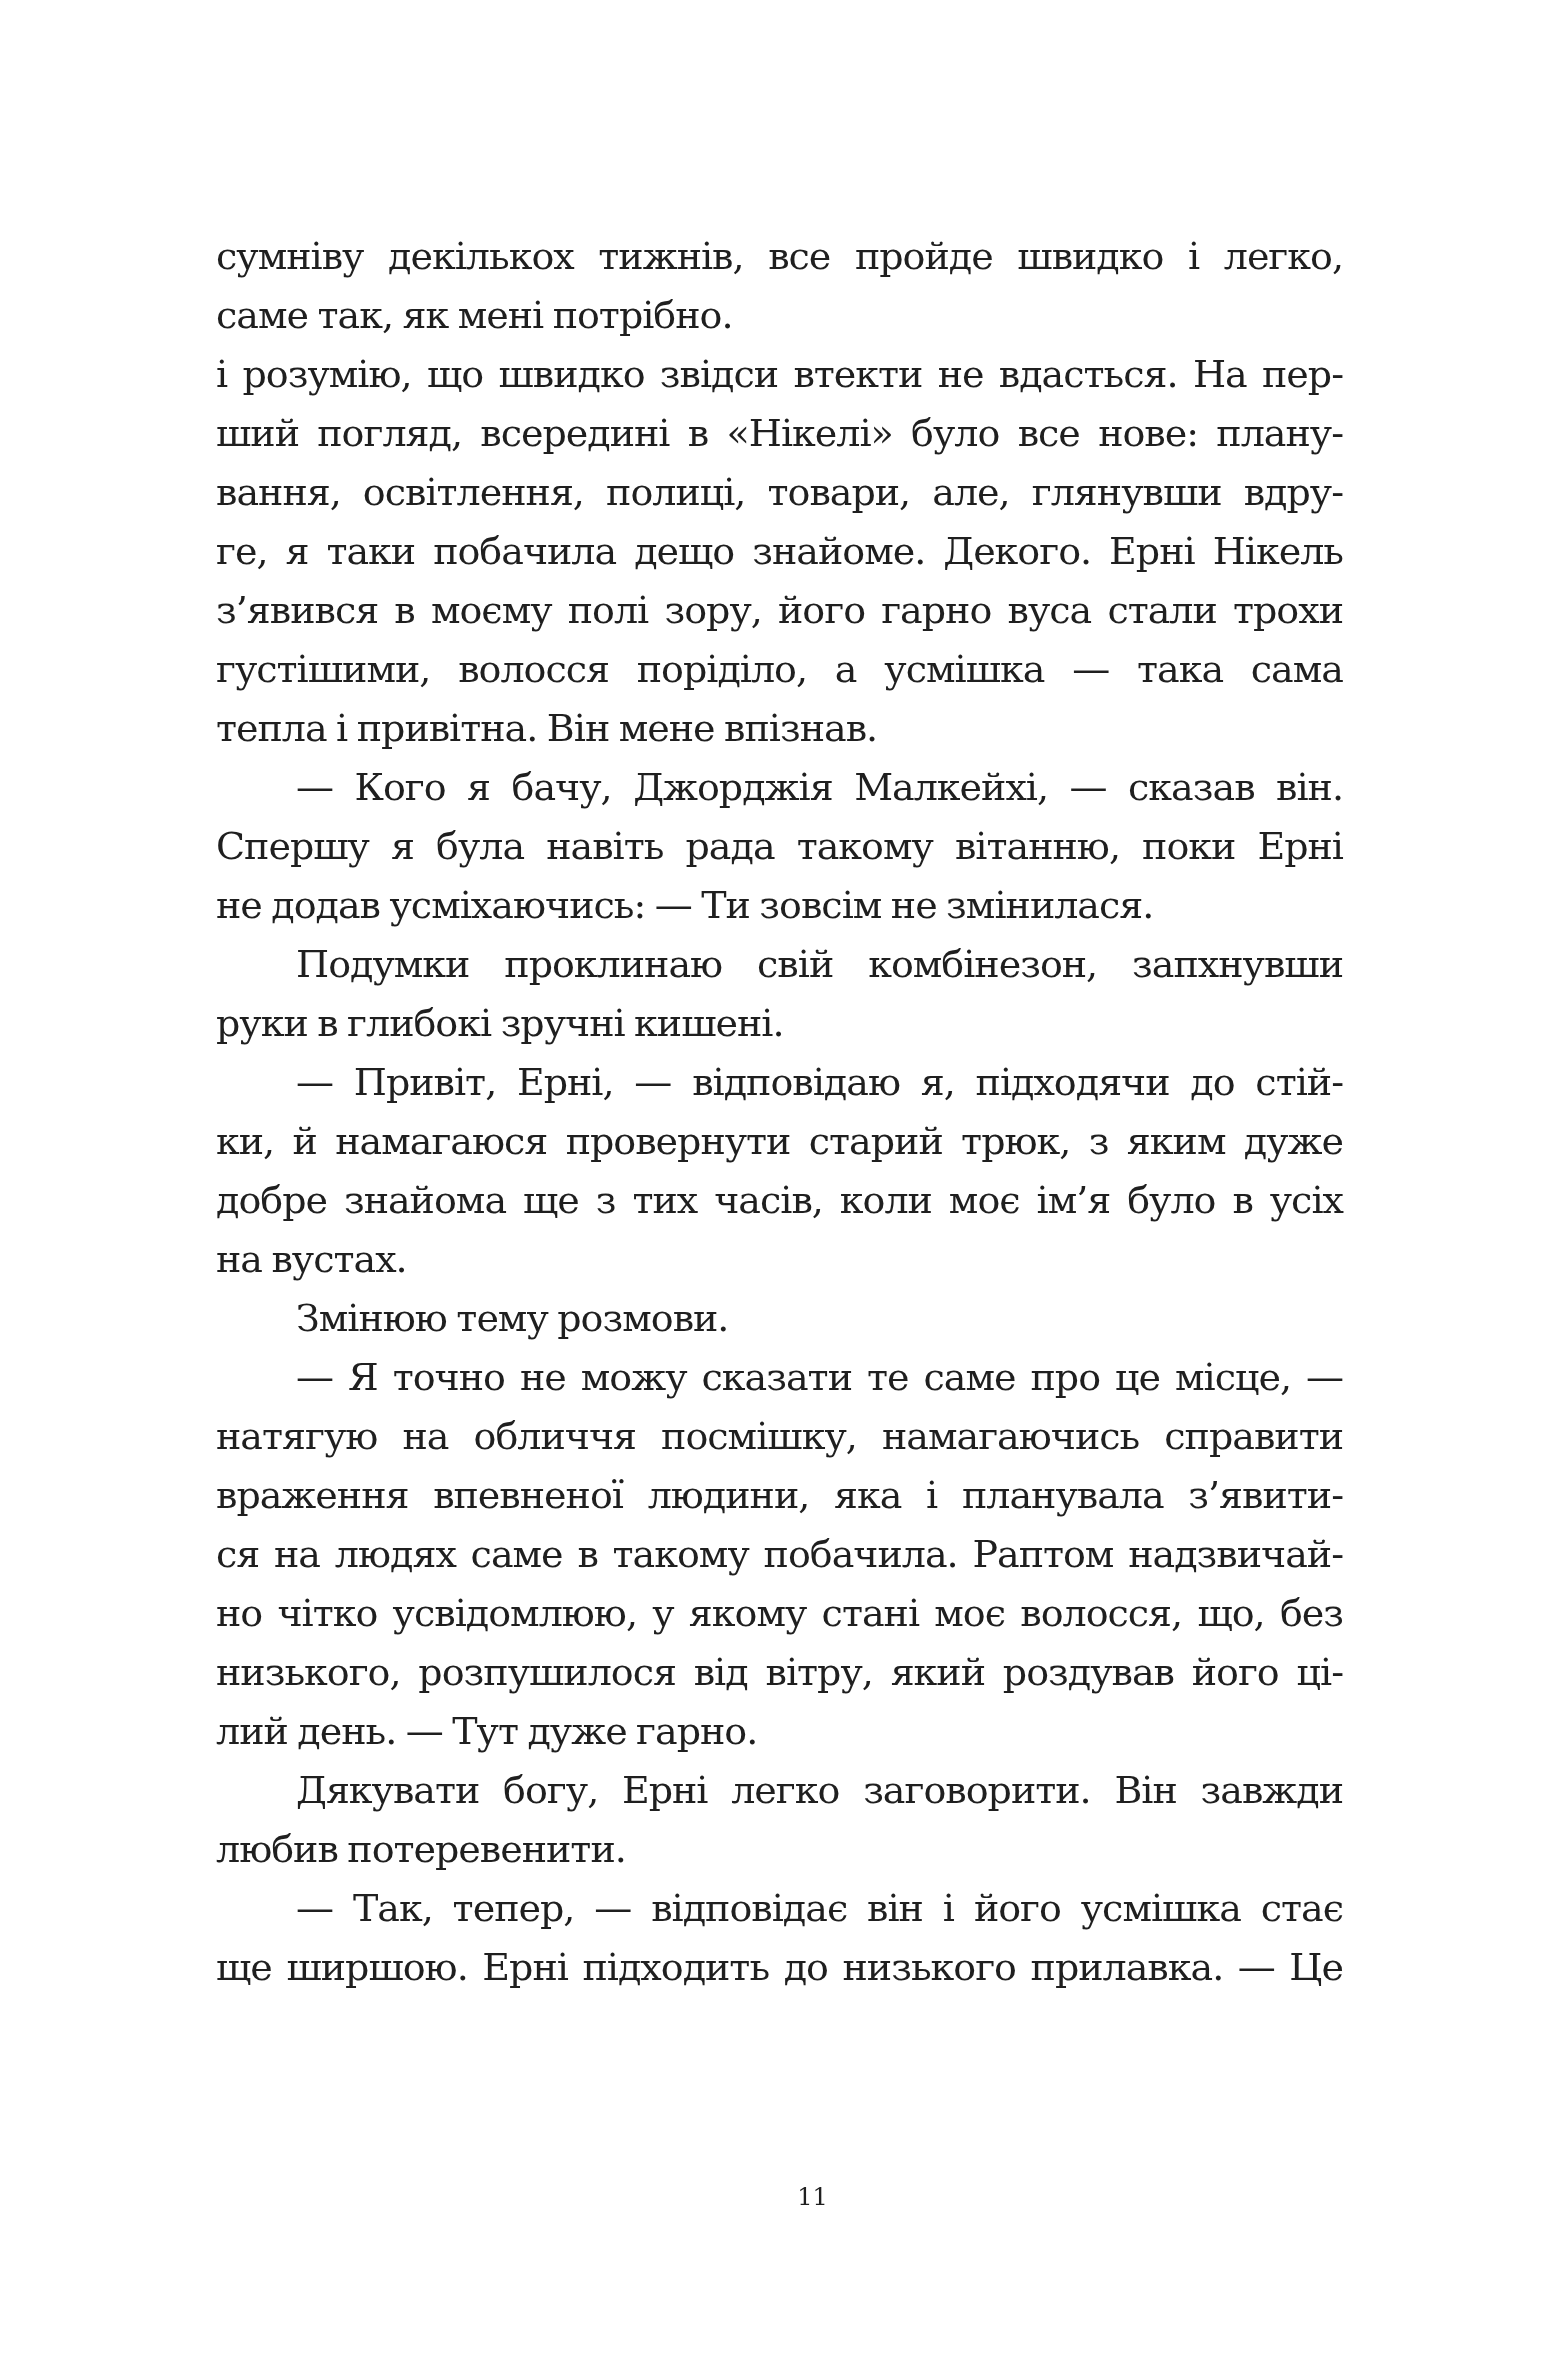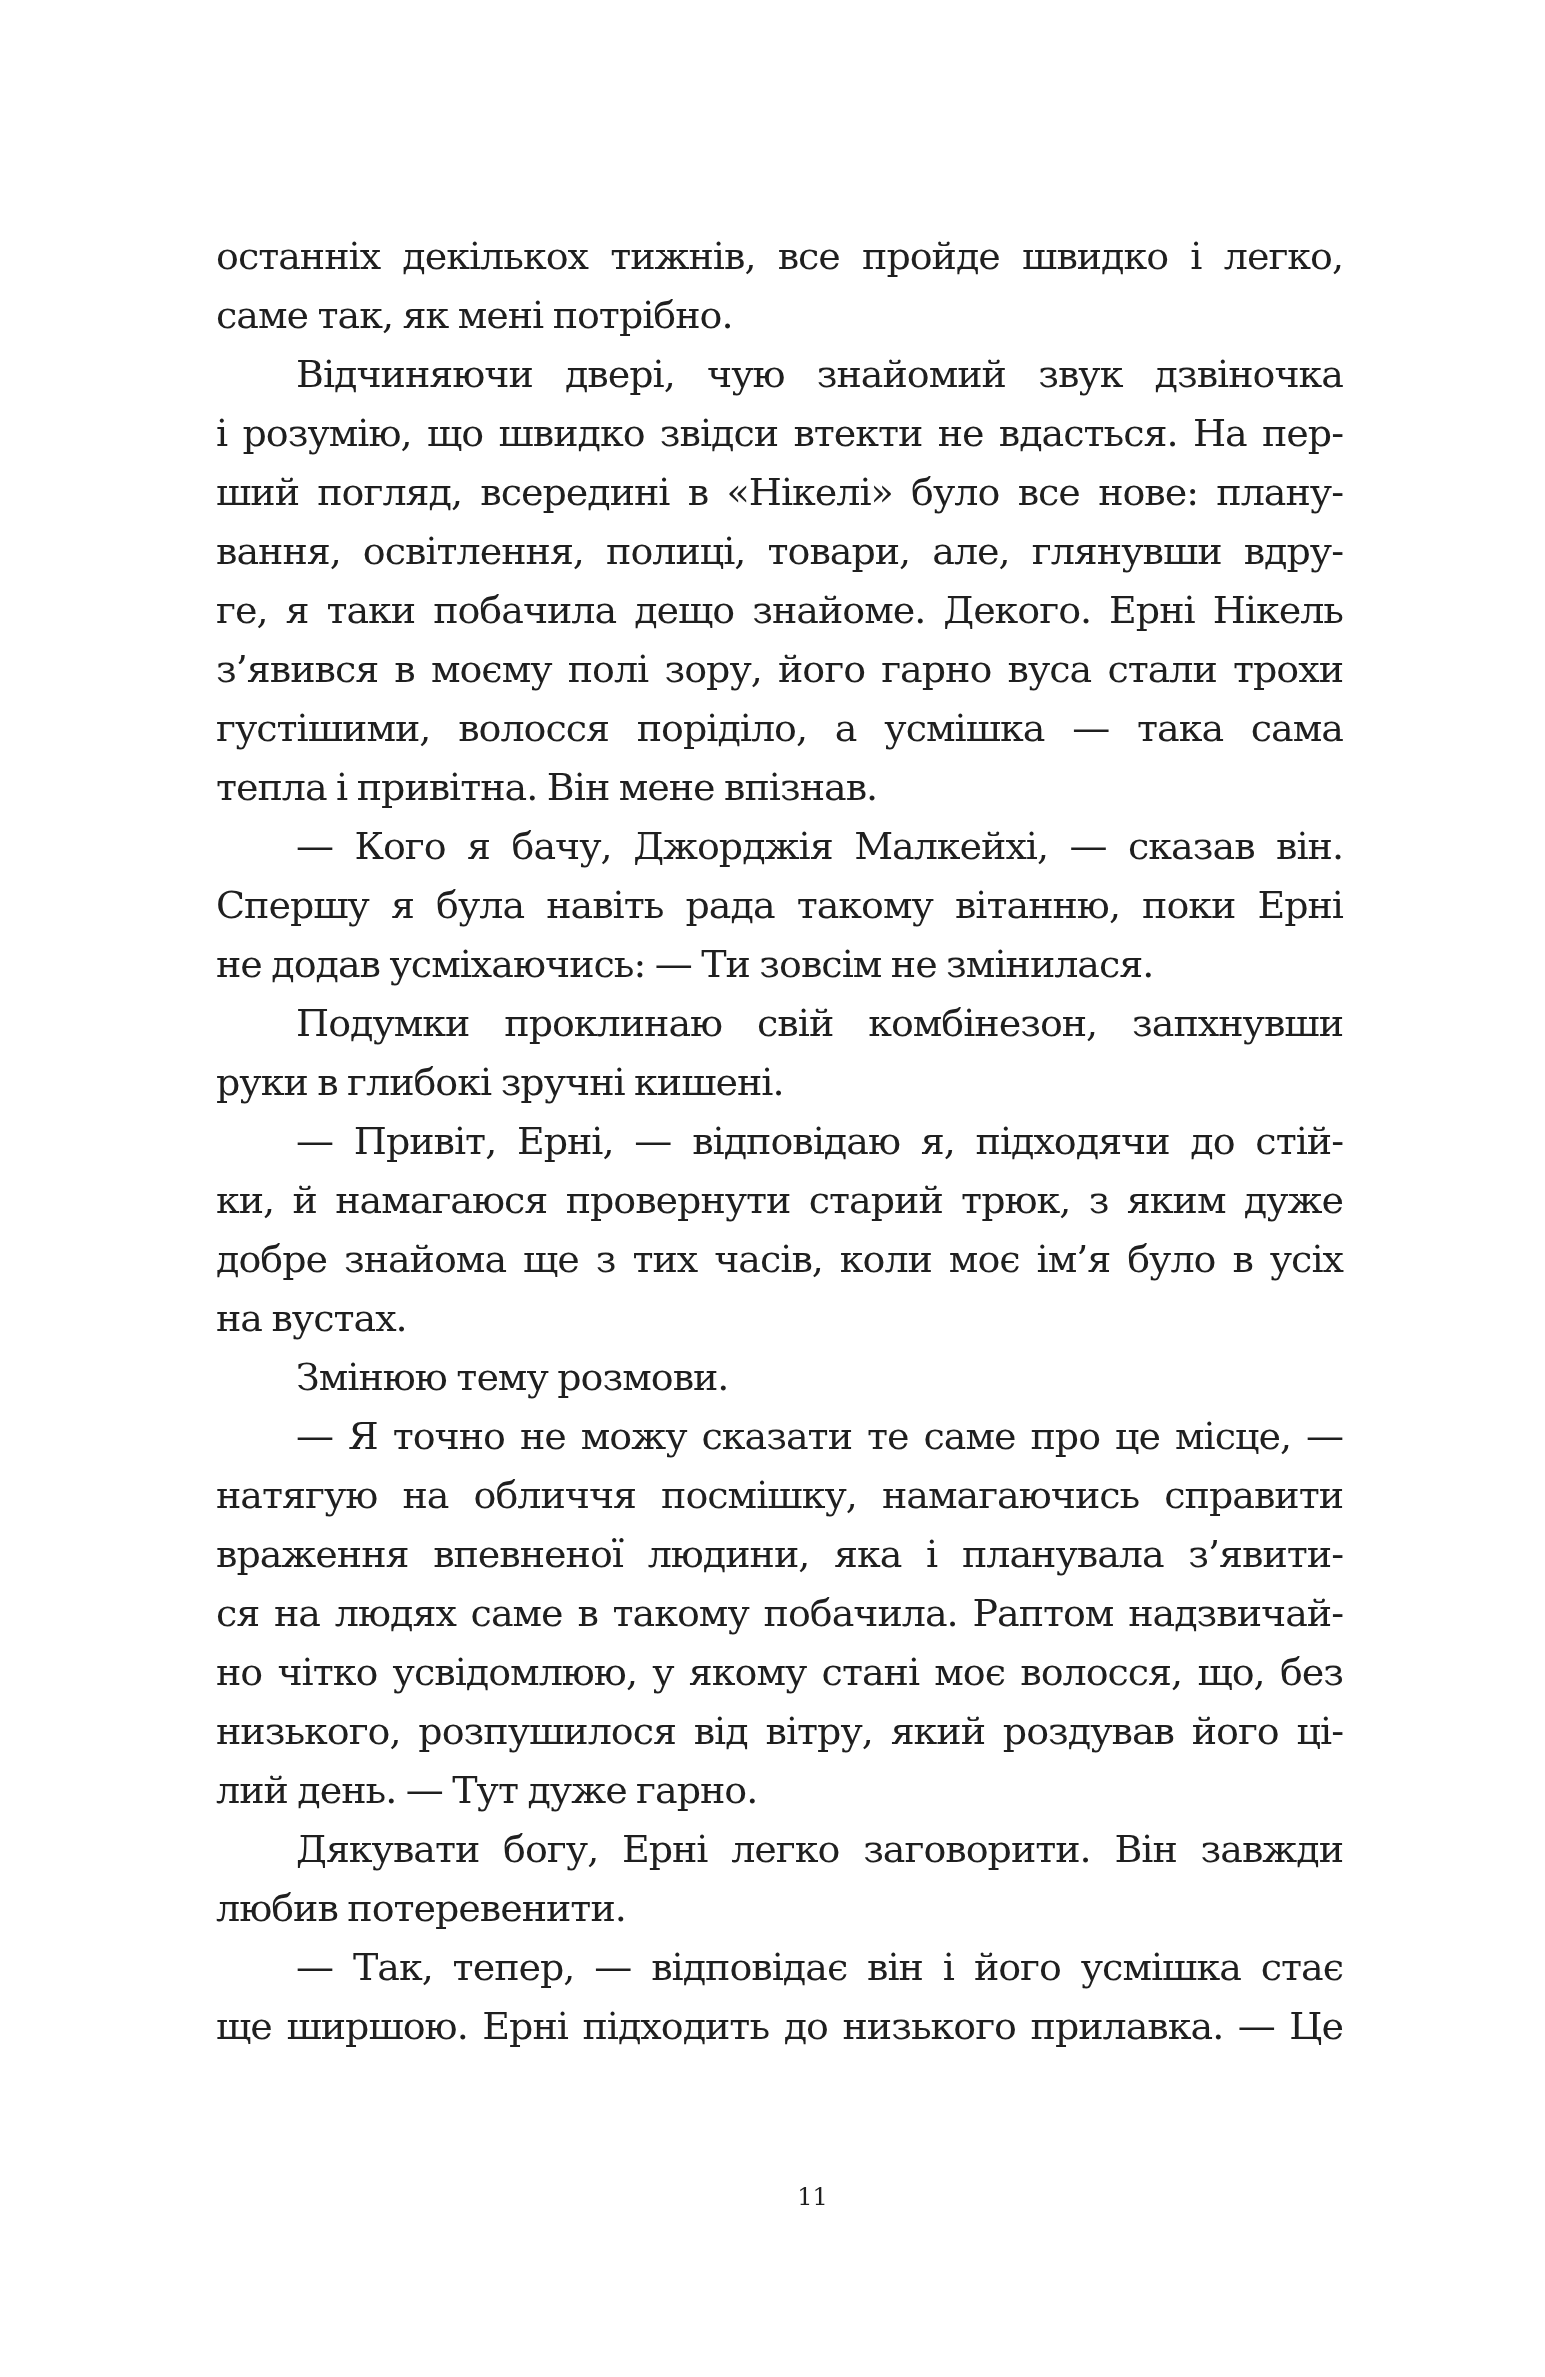--- a/index.html
+++ b/index.html
@@ -14,23 +14,22 @@
   .line.indent { padding-left: 80px; }
   .page-number {
     position: absolute; left: 0; width: 1545px; top: 2183px; text-align: center;
     font-family: "DejaVu Serif", "Liberation Serif", serif; font-size: 24px; color: #1f1f1f; padding-left: 40px;
   }
 </style>
 </head>
 <body>
 
 <div class="page" id="page-body">
-    <span class="line">останніх декількох тижнів, все пройде швидко і легко,</span>
+    <span class="line">сумніву декількох тижнів, все пройде швидко і легко,</span>
     <span class="line last">саме так, як мені потрібно.</span>
-    <span class="line indent">Відчиняючи двері, чую знайомий звук дзвіночка</span>
     <span class="line">і розумію, що швидко звідси втекти не вдасться. На пер-</span>
     <span class="line">ший погляд, всередині в «Нікелі» було все нове: плану-</span>
     <span class="line">вання, освітлення, полиці, товари, але, глянувши вдру-</span>
     <span class="line">ге, я таки побачила дещо знайоме. Декого. Ерні Нікель</span>
     <span class="line">з’явився в моєму полі зору, його гарно вуса стали трохи</span>
     <span class="line">густішими, волосся поріділо, а усмішка — така сама</span>
     <span class="line last">тепла і привітна. Він мене впізнав.</span>
     <span class="line indent">— Кого я бачу, Джорджія Малкейхі, — сказав він.</span>
     <span class="line">Спершу я була навіть рада такому вітанню, поки Ерні</span>
     <span class="line last">не додав усміхаючись: — Ти зовсім не змінилася.</span>

